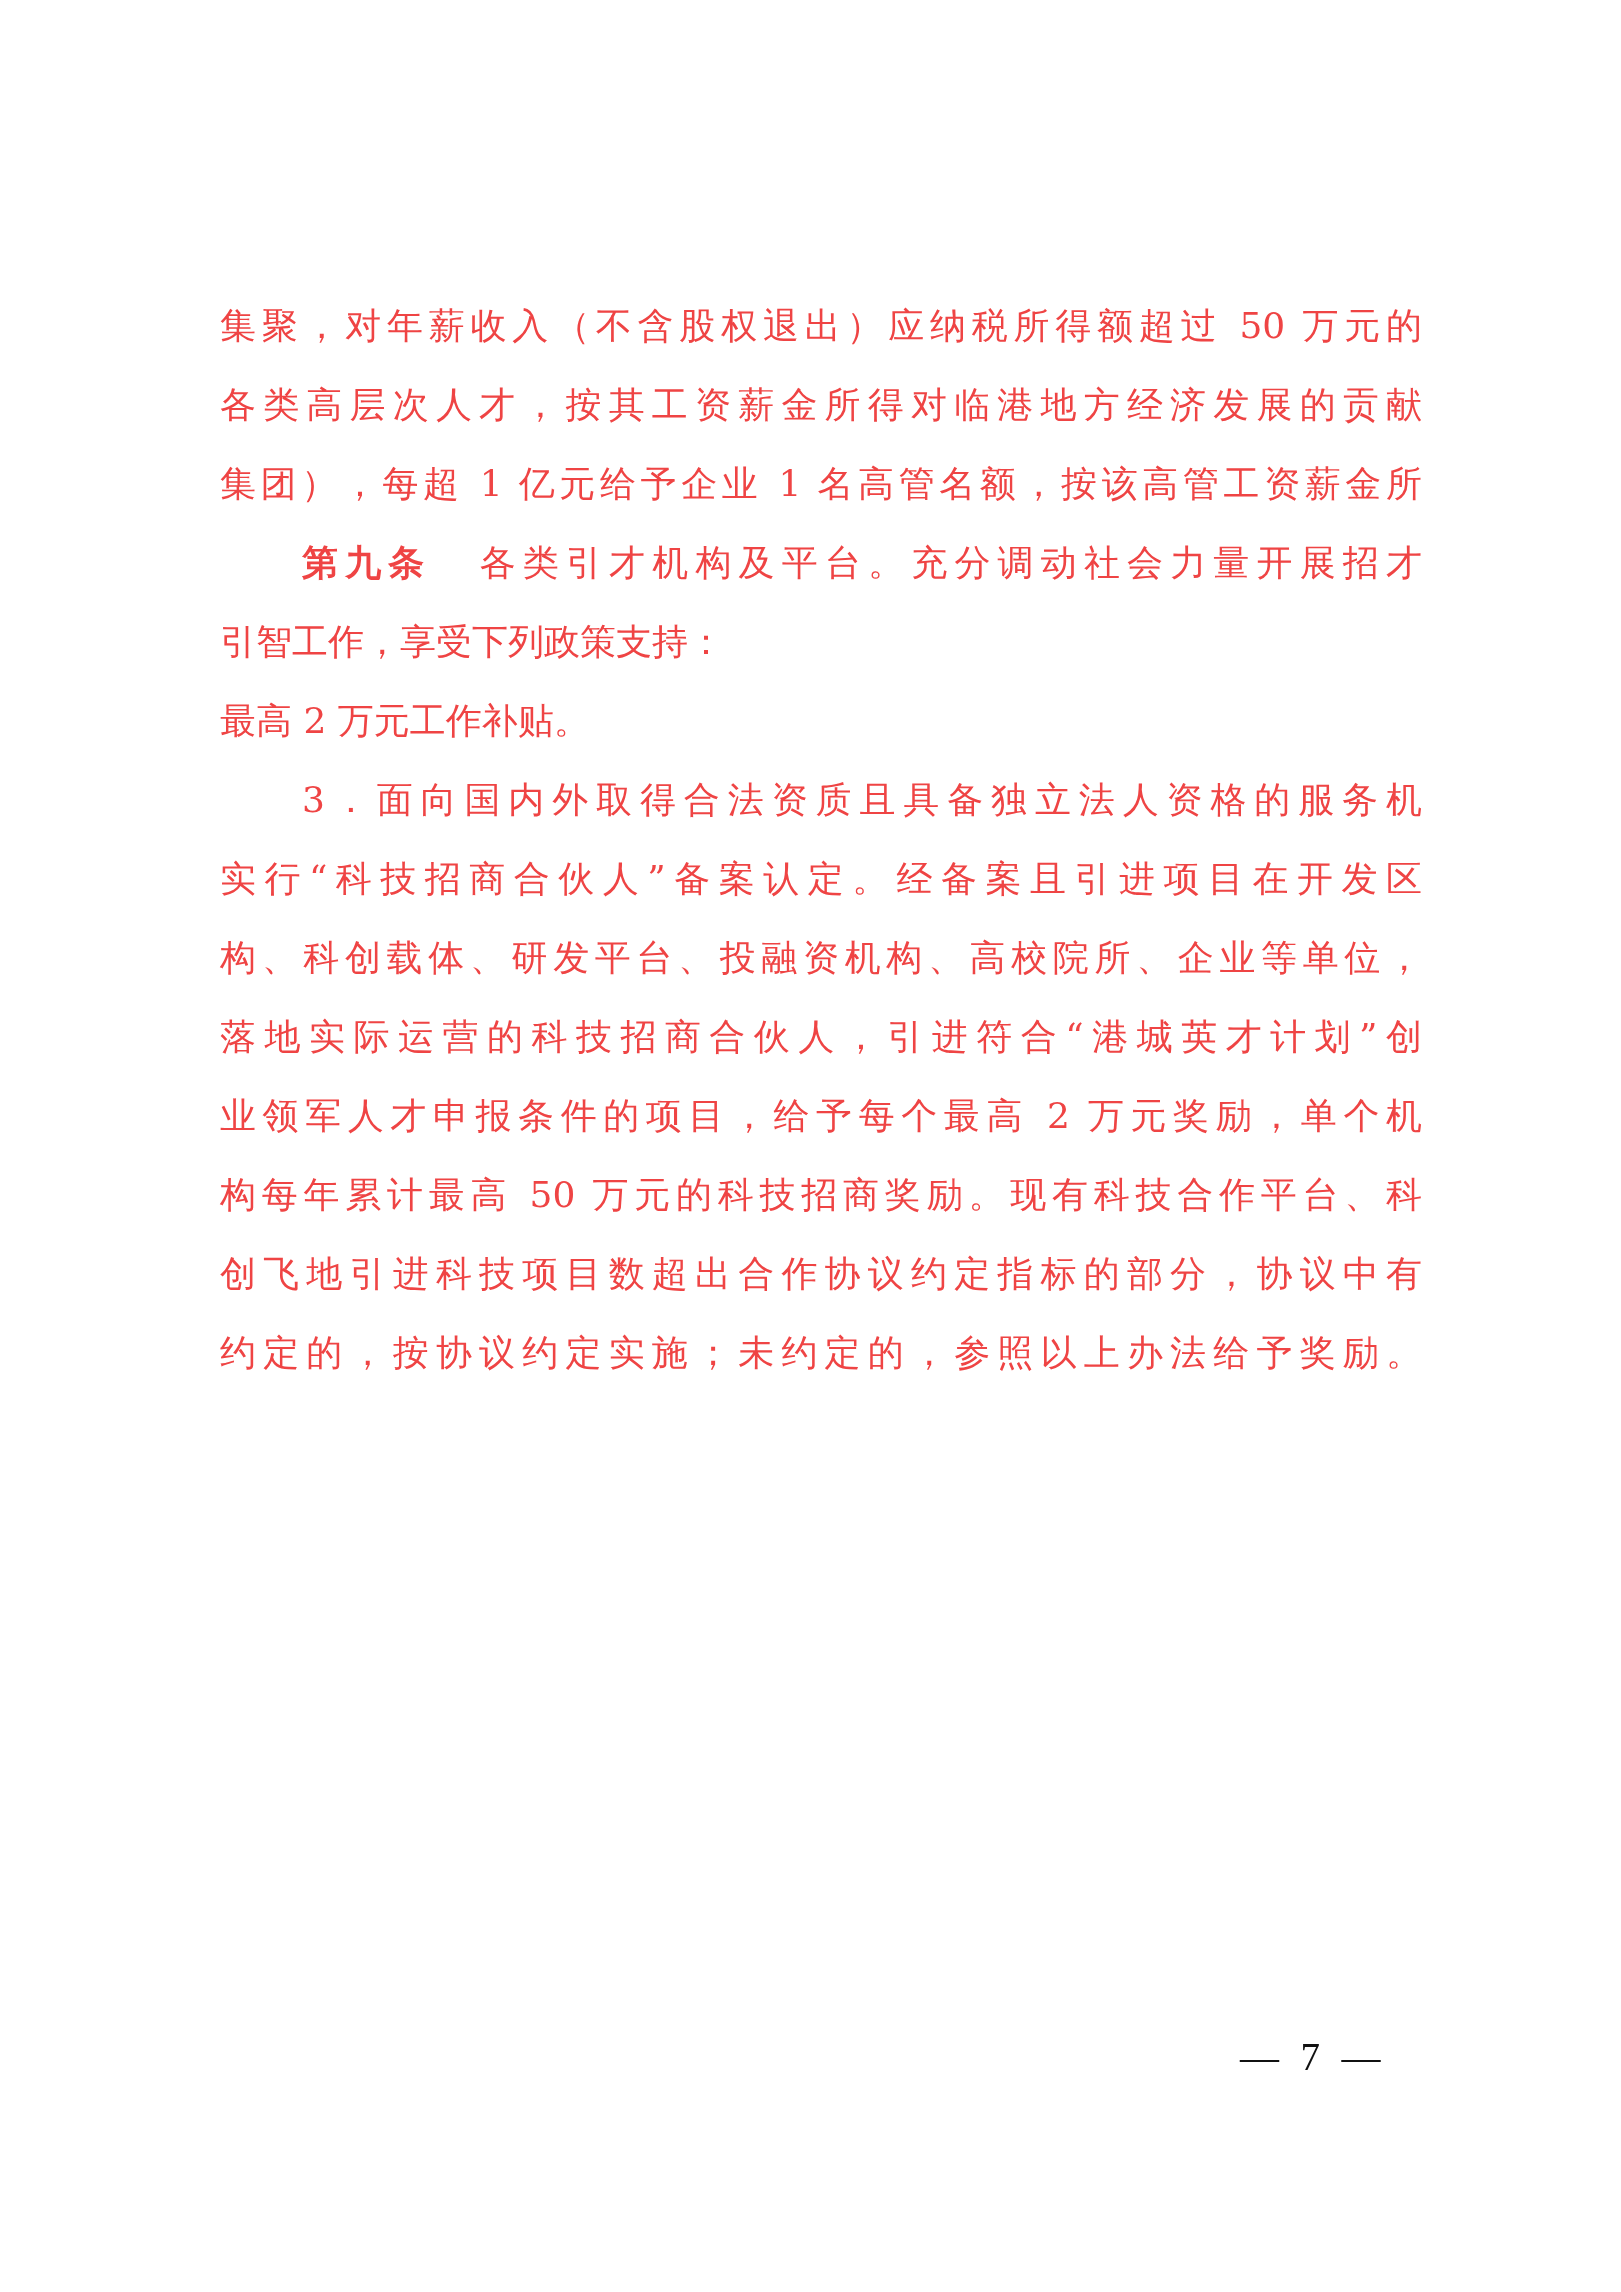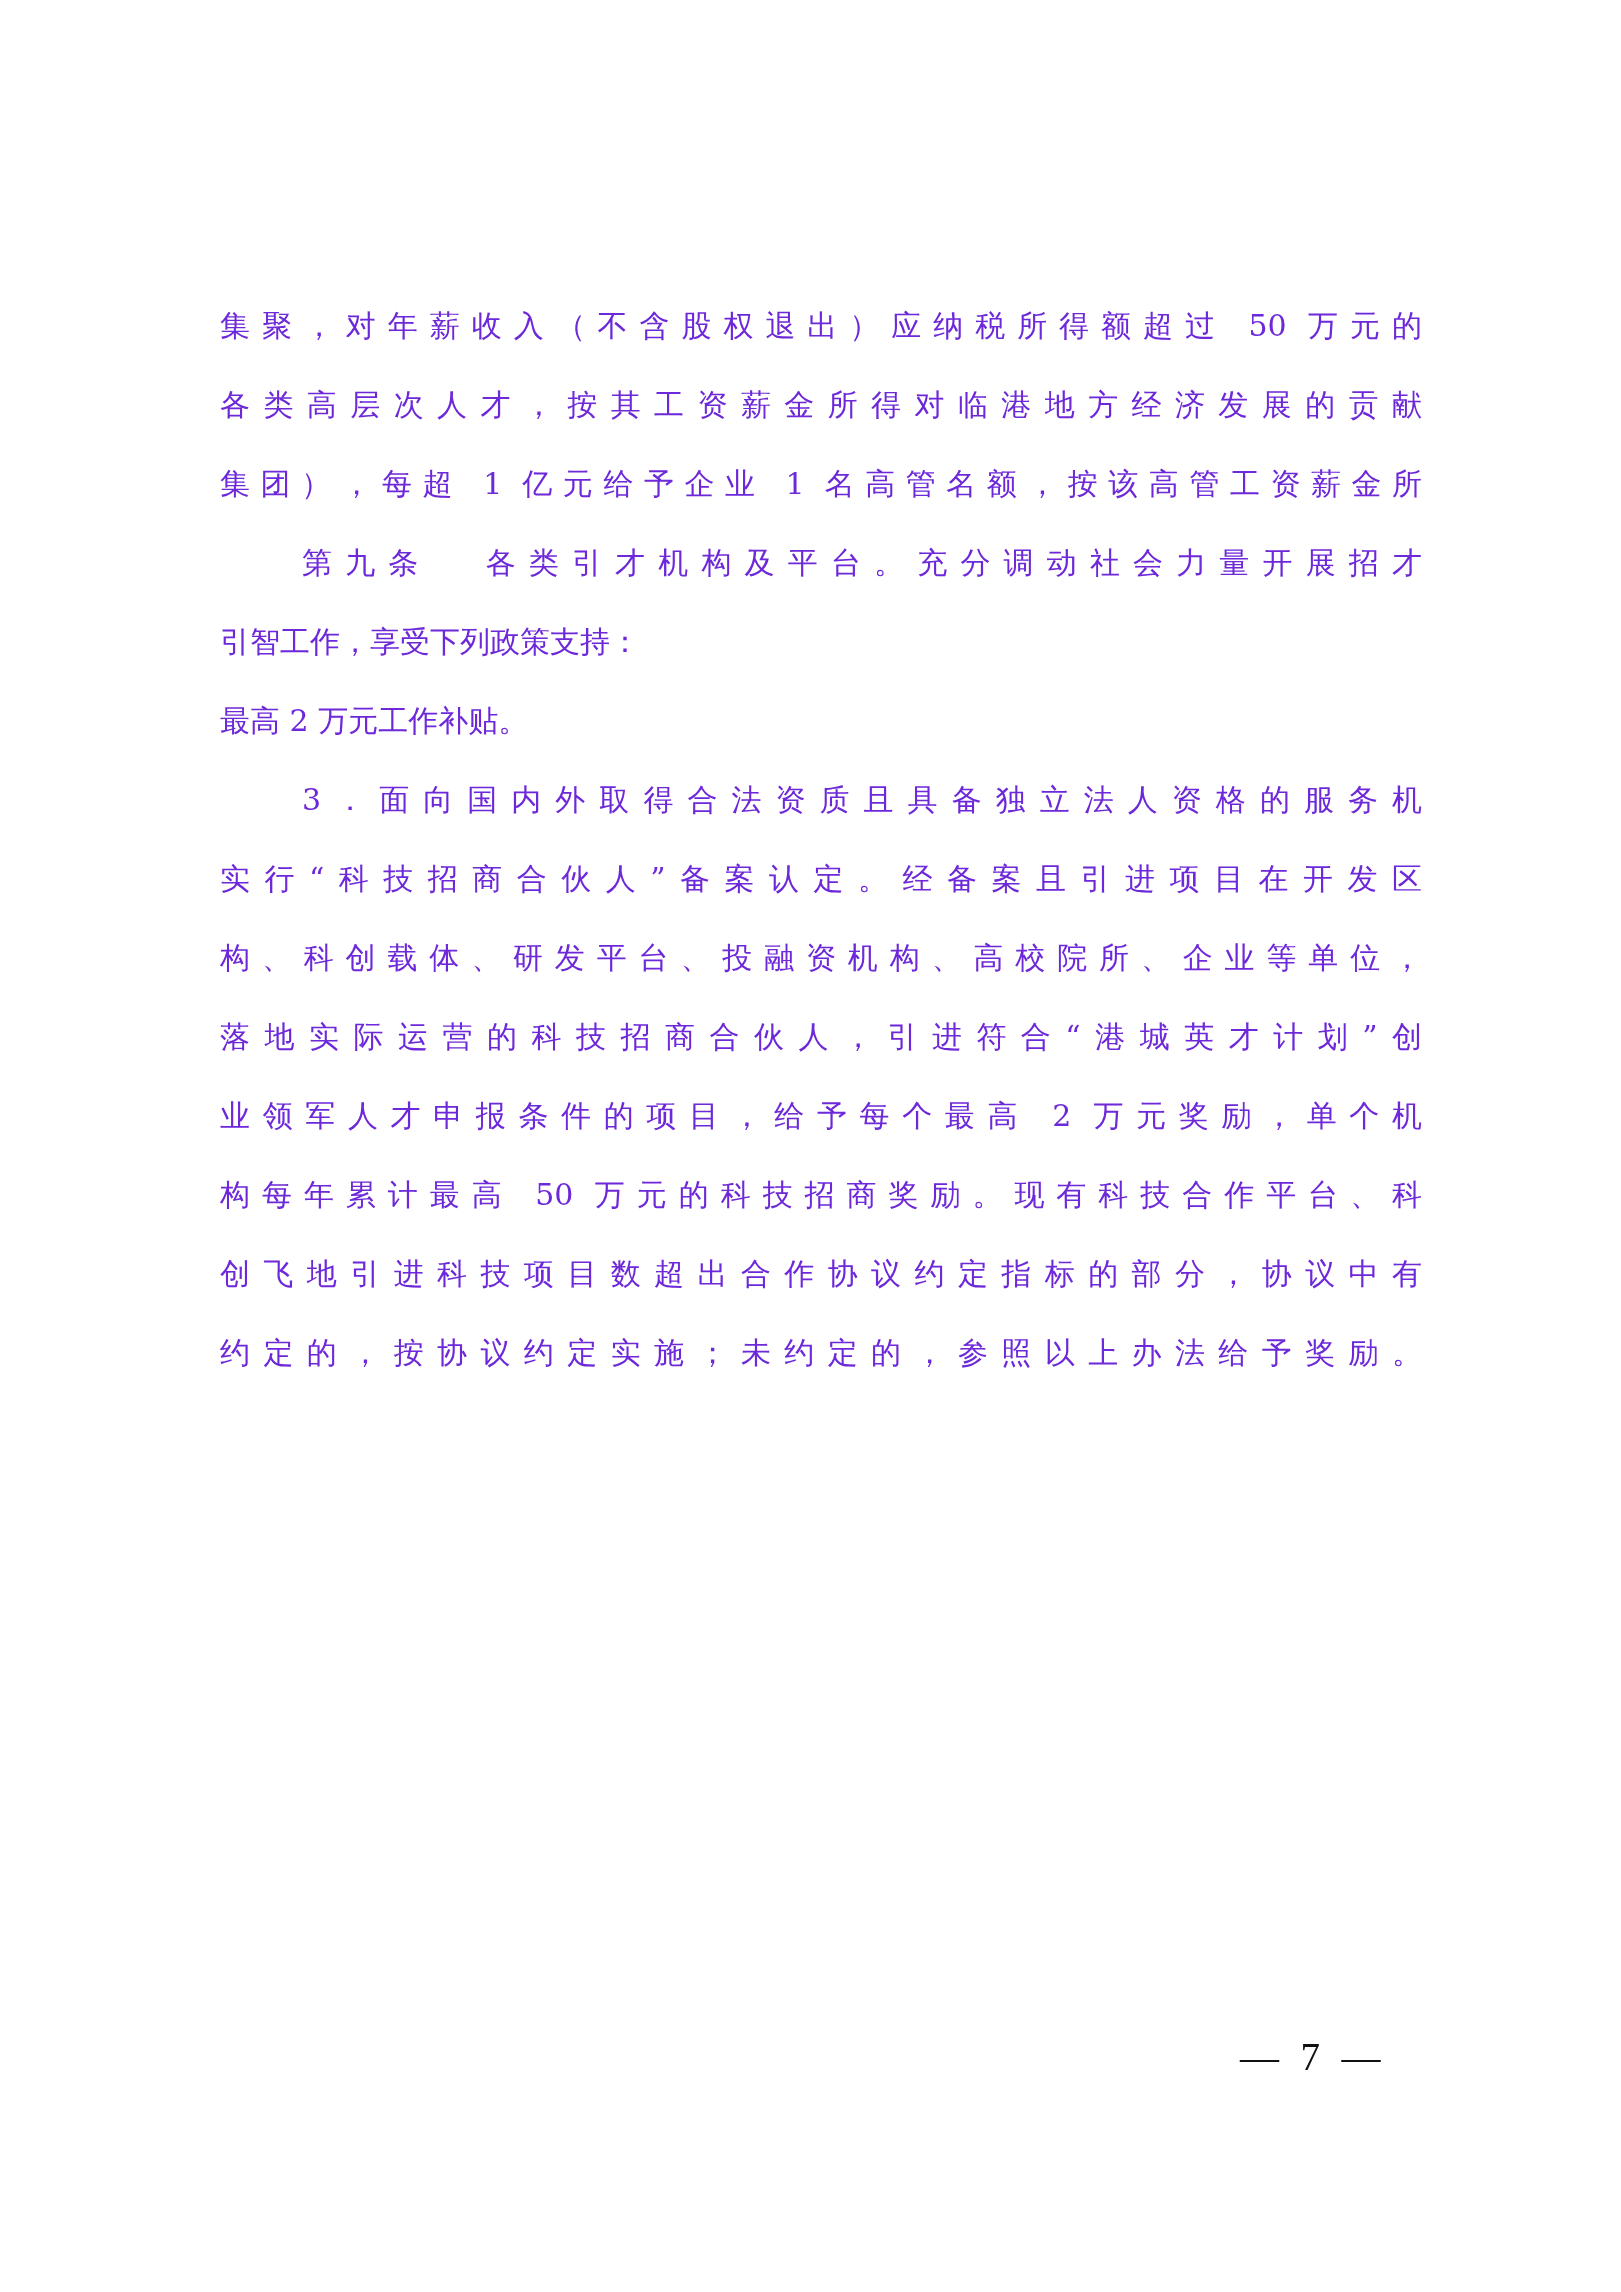--- a/index.html
+++ b/index.html
@@ -1,27 +1,27 @@
 <!DOCTYPE html>
 <html><head>
 <meta charset="utf-8">
 <style>
   html, body { margin: 0; padding: 0; background: #ffffff; }
   body { width: 1621px; height: 2293px; position: relative; overflow: hidden; }
   .page {
     position: absolute; left: 220px; top: 286px; width: 1202px;
     font-family: "DejaVu Serif", "Liberation Serif", serif;
-    color: #6d28d9;
-    font-size: 30px;
+    color: #ef4444;
+    font-size: 36px;
     line-height: 79px;
     text-align: justify;
     text-justify: inter-character;
   }
   .para { margin: 0; }
-  .heading { font-weight: normal; }
+  .heading { font-weight: bold; }
   .line { display: block; white-space: nowrap; text-align-last: justify; text-align: justify; }
   .line.last { text-align-last: left; }
   .page-number {
     position: absolute; left: 1240px; top: 2034px;
     font-family: "Liberation Serif", "DejaVu Serif", serif;
     font-size: 39px; color: #111111; letter-spacing: 5.9px;
   }
 </style>
 </head>
 <body>

